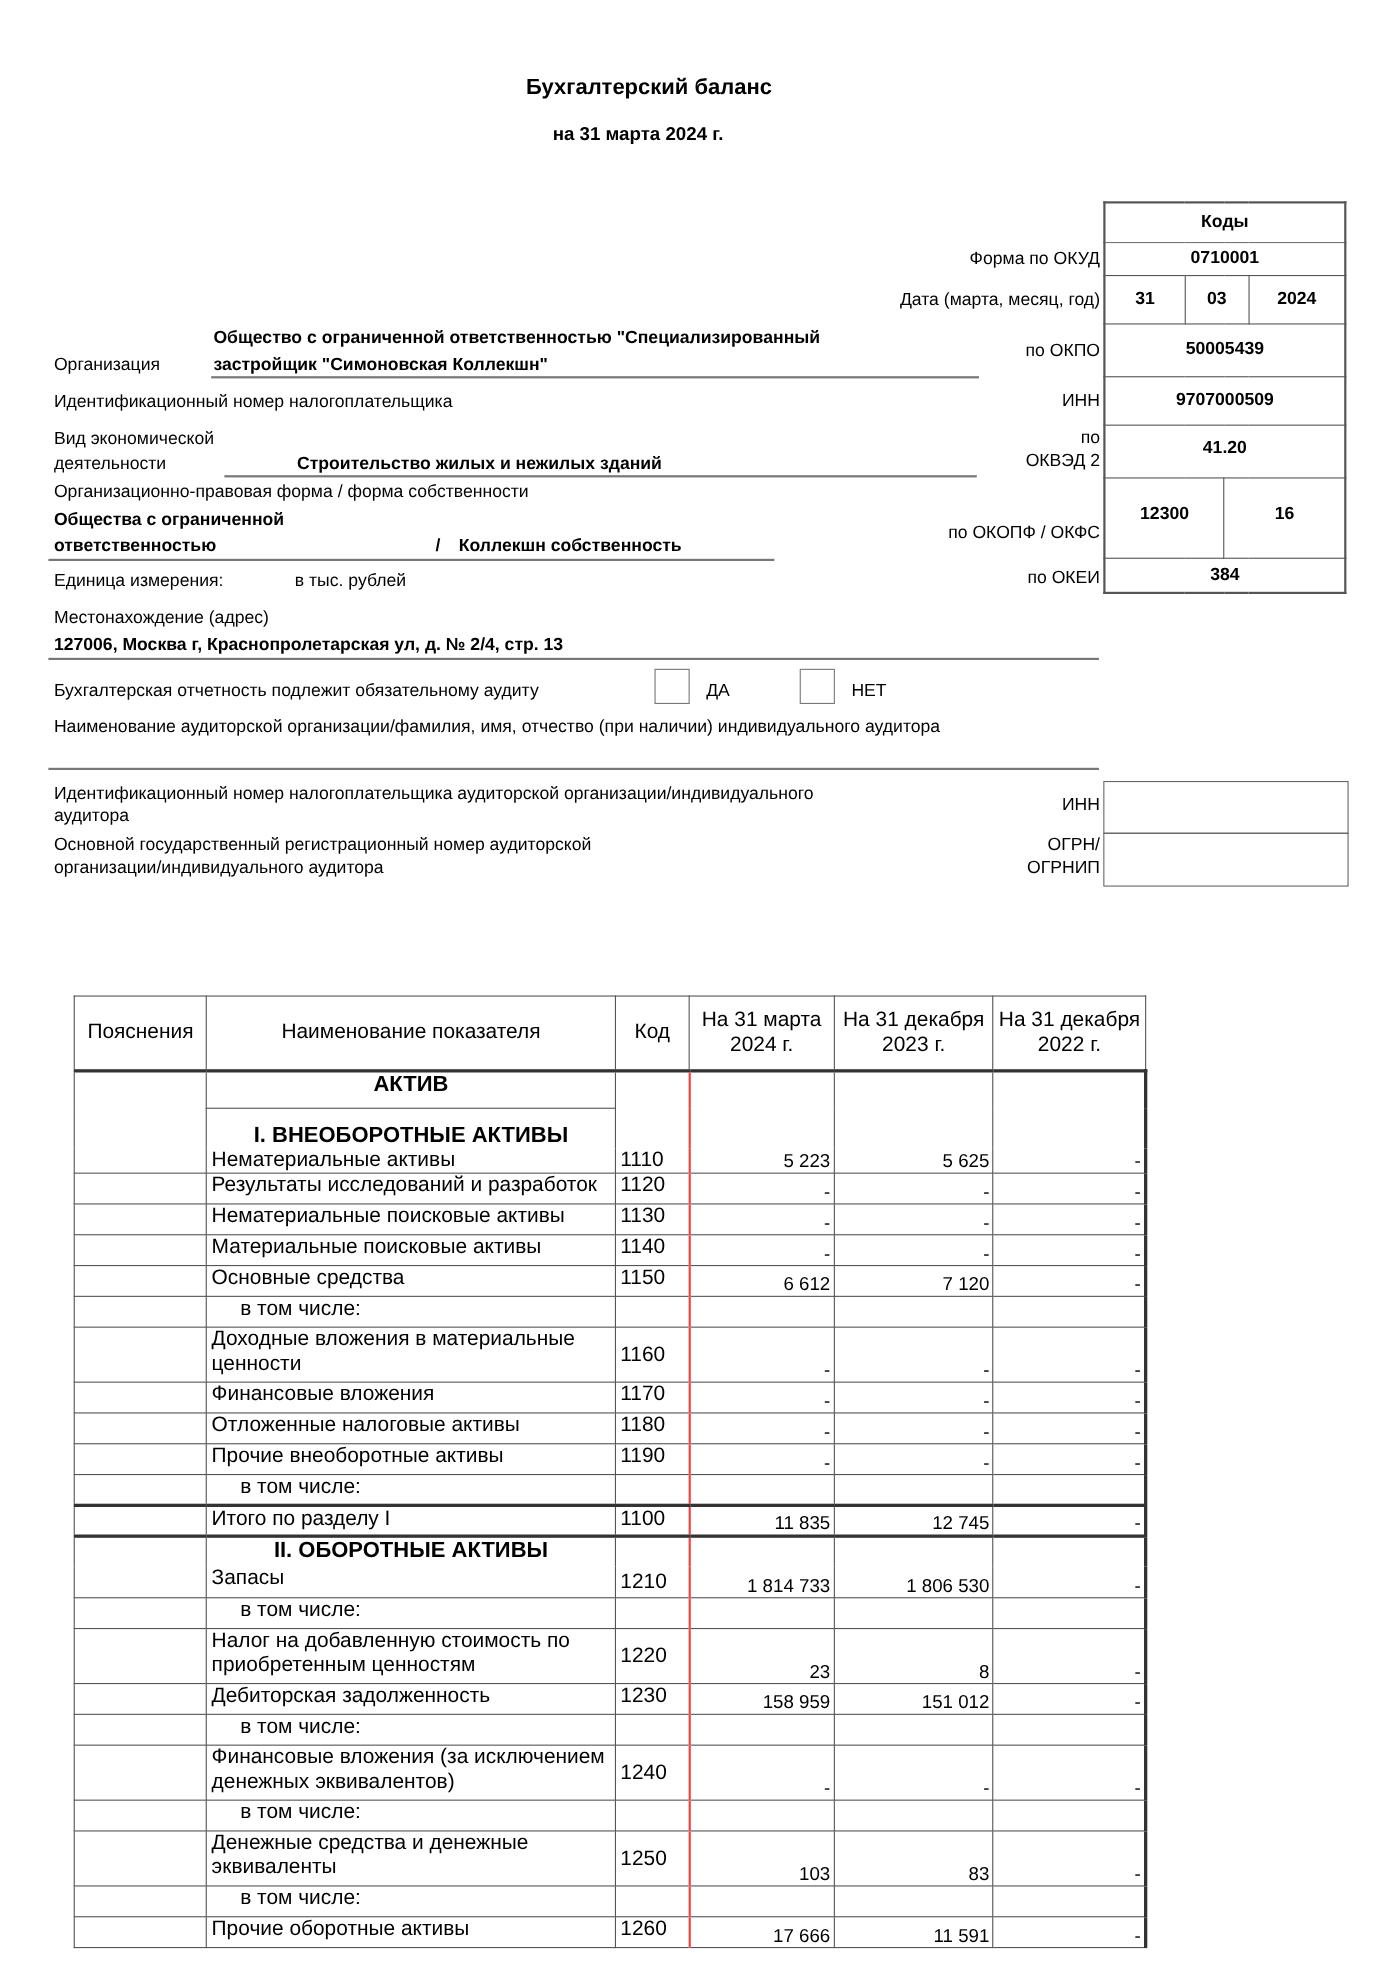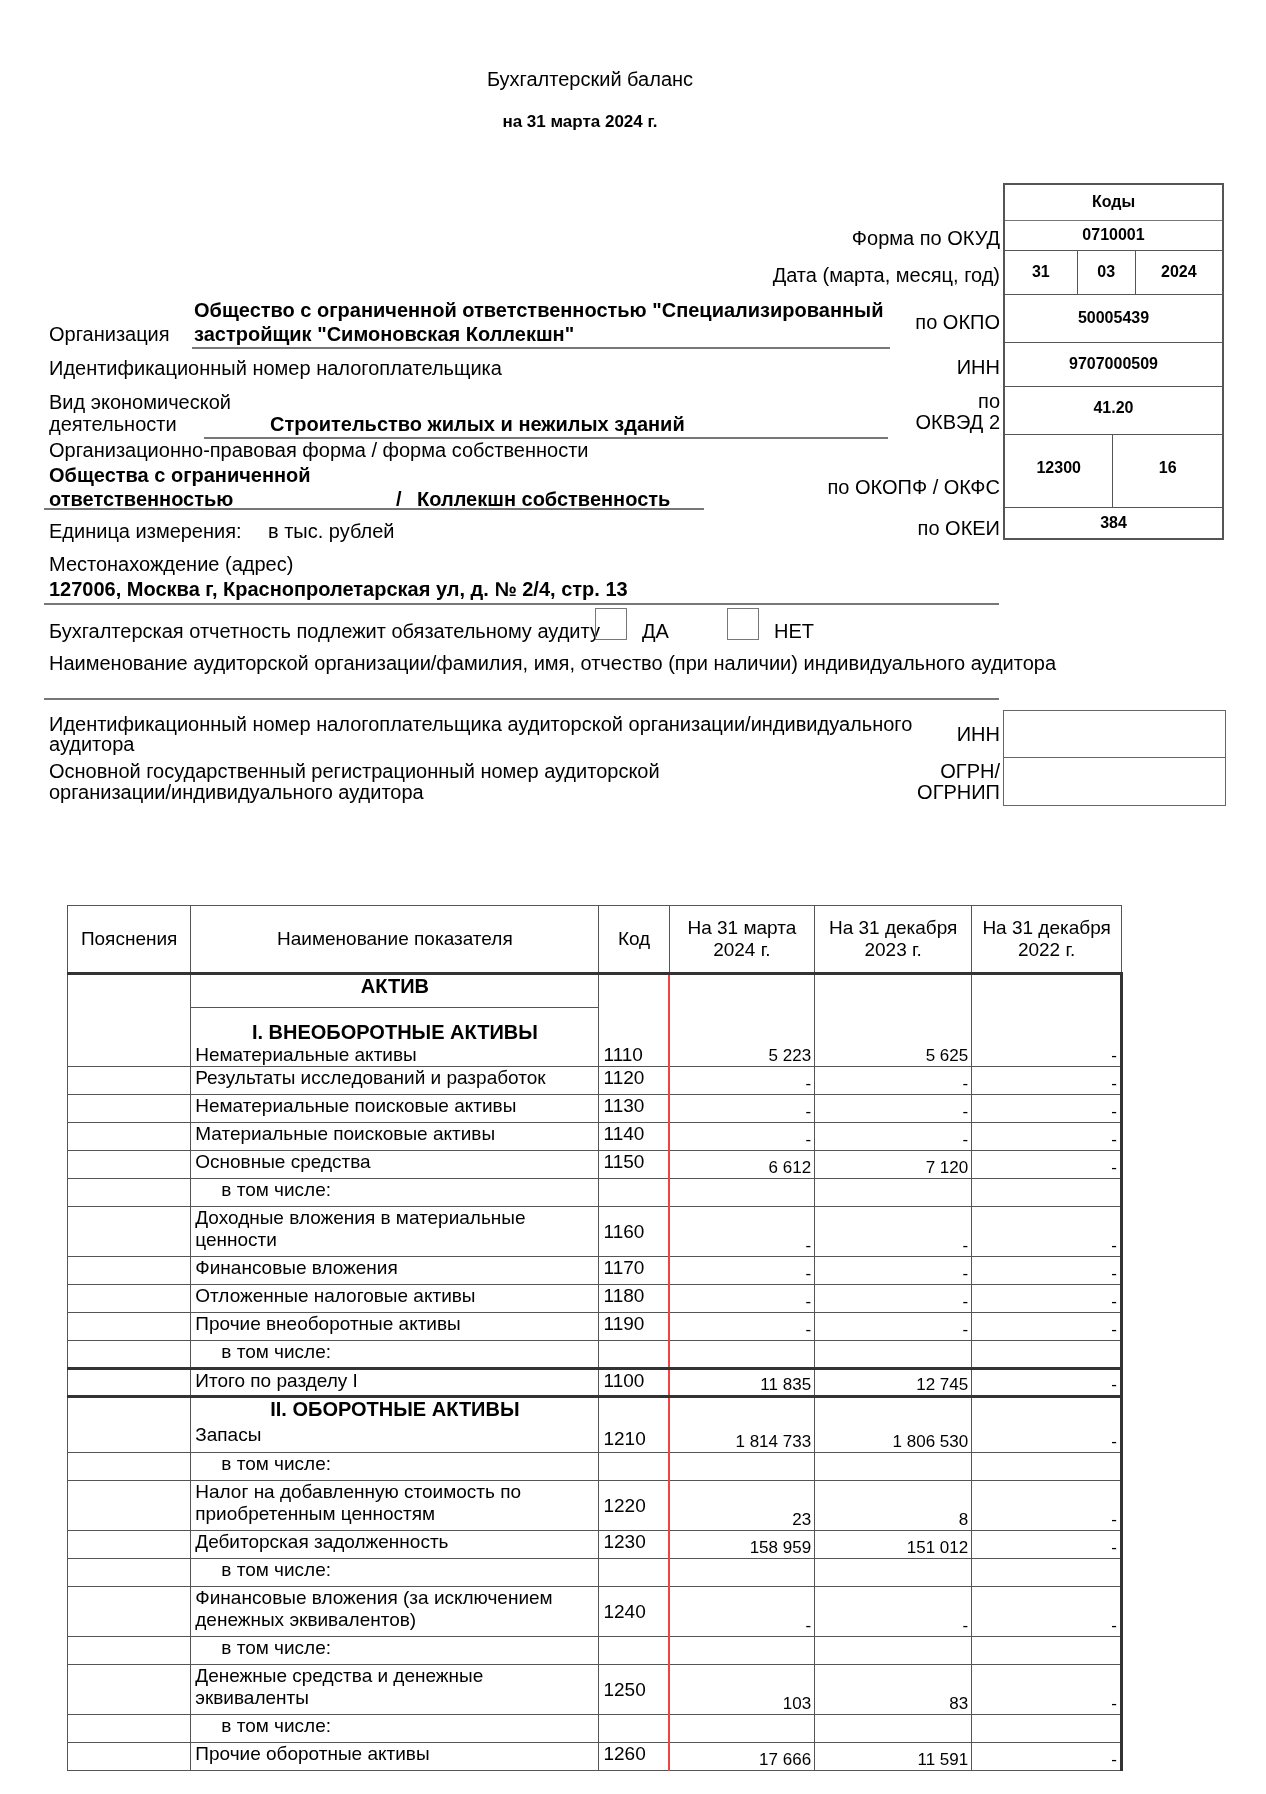--- a/index.html
+++ b/index.html
@@ -1,30 +1,30 @@
 <!DOCTYPE html>
 <html><head>
 <meta charset="utf-8">
 <style>
   html, body { margin:0; padding:0; background:#fff; }
   body { width:1266px; height:1794px; position:relative; overflow:hidden;
          font-family:"Liberation Sans", sans-serif; color:#000; }
   .abs { position:absolute; }
-  .title { left:0; width:1180px; text-align:center; font-weight:normal; font-size:20px; top:68px; }
+  .title { left:0; width:1180px; text-align:center; font-weight:bold; font-size:20px; top:68px; }
   .subtitle { left:0; width:1160px; text-align:center; font-weight:bold; font-size:17px; top:112px; }
-  .lbl { font-size:20px; white-space:nowrap; }
+  .lbl { font-size:16px; white-space:nowrap; }
   .b { font-weight:bold; }
   .r { text-align:right; }
   .uline { border-bottom:2px solid #777; }
   .codes { left:1003px; top:183px; width:221px; border:2px solid #555; border-collapse:collapse; }
   .codes td { border:1.5px solid #555; text-align:center; font-weight:bold; font-size:16px; padding:0; }
   .codes tr.head td { border:1.5px solid #777; font-weight:bold; }
   .chk { width:30px; height:30px; border:1.5px solid #777; display:inline-block; }
   .aud { left:1003px; width:221px; border:1.5px solid #666; }
-  table.main { position:absolute; left:67px; top:905px; width:1056px; border-collapse:collapse; font-size:19px; }
+  table.main { position:absolute; left:67px; top:905px; width:976px; border-collapse:collapse; font-size:19px; }
   table.main td, table.main th { border:1.5px solid #555; padding:0 4px; font-weight:normal; }
   table.main th { height:66px; text-align:center; vertical-align:middle; font-size:19px; line-height:22px; }
   table.main td.code { text-align:left; vertical-align:top; }
   table.main td.code.mid { vertical-align:middle; }
   table.main td.num { text-align:right; vertical-align:bottom; font-size:17px; padding-right:3px; }
   table.main td.name { vertical-align:top; line-height:22px; }
   table.main td.sub { padding-left:30px; }
   table.main td.sect { text-align:center; font-weight:bold; font-size:20px; }
   table.main .thickL { border-left:2px solid #ef4444; }
   table.main .thickR { border-right:3px solid #333; }

